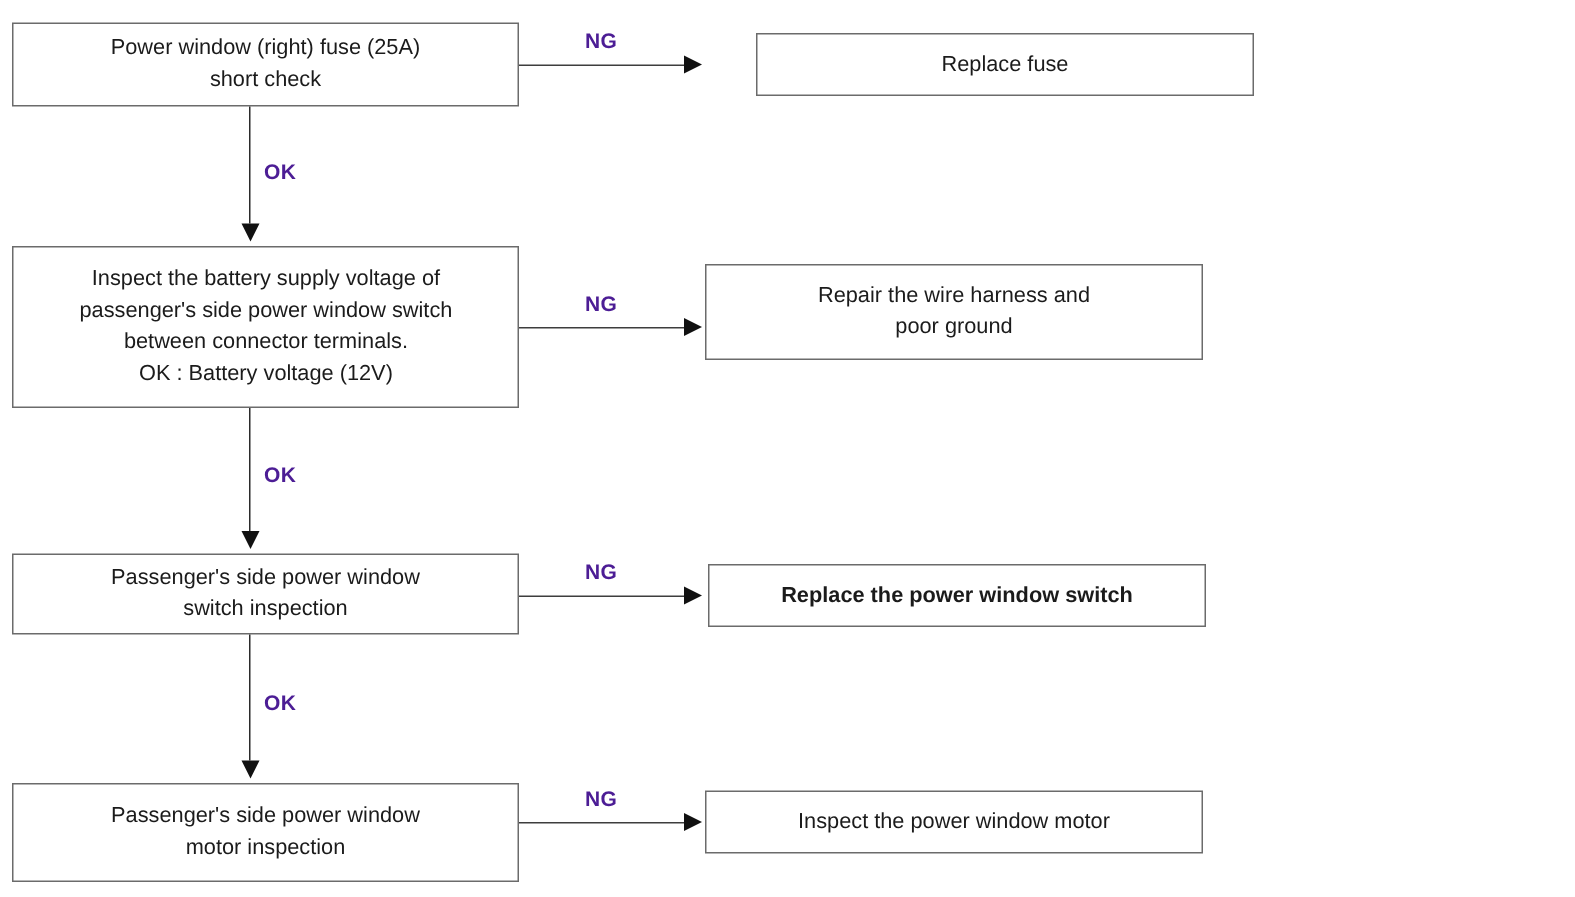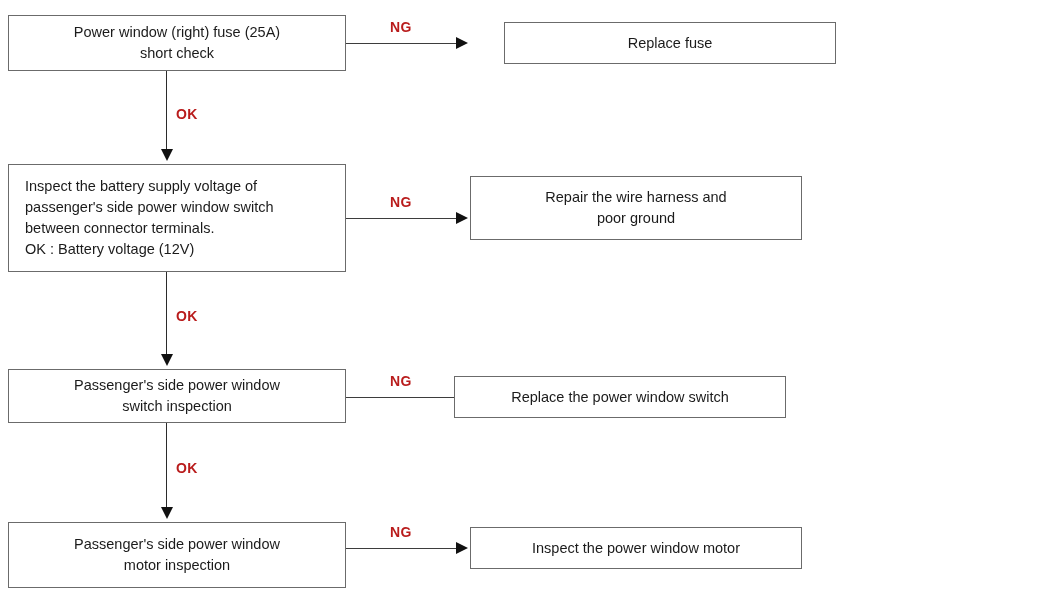--- a/index.html
+++ b/index.html
@@ -30,21 +30,22 @@
     color: #1b1b1b;
     font-size: 14.5px;
     line-height: 21px;
   }
   .node.center {
     justify-content: center;
     text-align: center;
   }
   .node.left {
     justify-content: flex-start;
-    text-align: left;
+    text-align: center;
+    padding-left: 28px;
   }
   .node .txt {
     display: block;
     white-space: pre-line;
     padding: 0 10px;
   }
   .node.left .txt {
     padding-left: 16px;
   }
 
@@ -72,21 +73,21 @@
     width: 0;
     height: 0;
     border-left: 6px solid transparent;
     border-right: 6px solid transparent;
     border-top: 12px solid #111111;
   }
   .edge-label {
     position: absolute;
     font-size: 14px;
     font-weight: bold;
-    color: #b91c1c;
+    color: #4c1d95;
     letter-spacing: 0.3px;
     white-space: nowrap;
   }
 </style>
 </head>
 <body>
 
 <div id="canvas">
 
   <div class="node center" style="left:8px; top:15px; width:338px; height:56px;">
@@ -128,21 +129,21 @@
 
   <div class="node center" style="left:8px; top:369px; width:338px; height:54px;">
     <span class="txt">Passenger's side power window
 switch inspection</span>
   </div>
 
   <div class="hline" style="left:346px; top:397px; width:112px;"></div>
   <div class="arrow-right" style="left:456px; top:391px;"></div>
   <div class="edge-label" style="left:390px; top:373px;">NG</div>
 
-  <div class="node center" style="left:454px; top:376px; width:332px; height:42px;">
+  <div class="node center" style="left:472px; top:376px; width:332px; height:42px;font-weight:bold;">
     <span class="txt">Replace the power window switch</span>
   </div>
 
   <div class="vline" style="left:166px; top:423px; height:84px;"></div>
   <div class="arrow-down" style="left:161px; top:507px;"></div>
   <div class="edge-label" style="left:176px; top:460px;">OK</div>
 
   <div class="node center" style="left:8px; top:522px; width:338px; height:66px;">
     <span class="txt">Passenger's side power window
 motor inspection</span>

